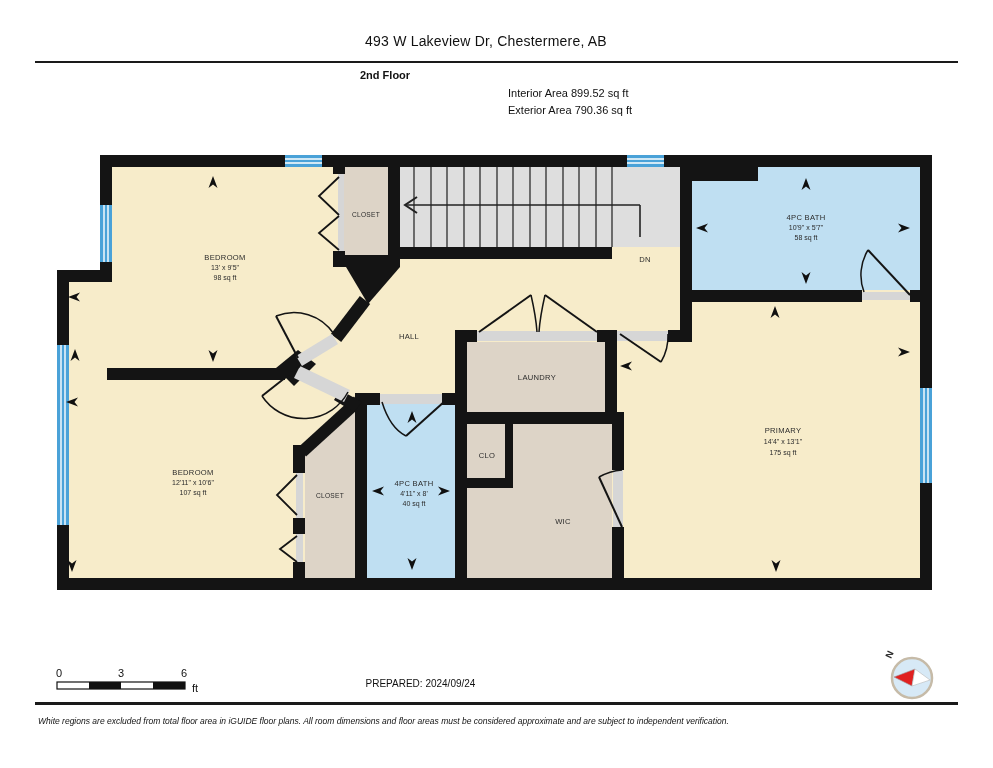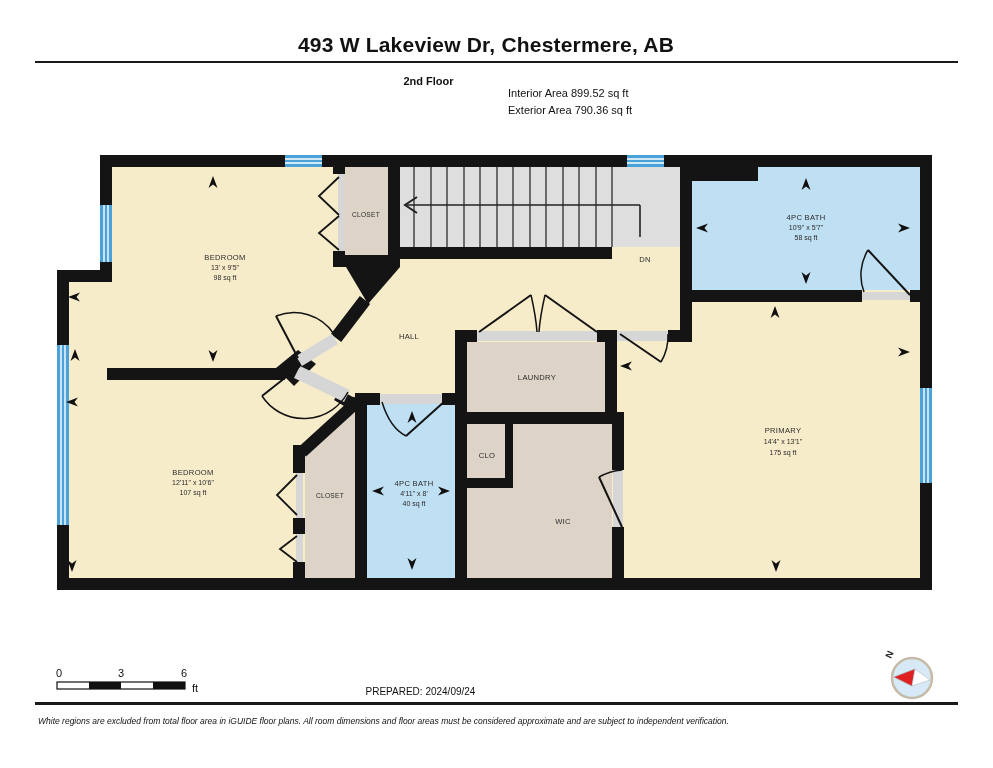--- a/index.html
+++ b/index.html
@@ -1,23 +1,23 @@
 <!DOCTYPE html>
 <html><head>
 <meta charset="utf-8">
 <style>
   html,body{margin:0;padding:0;background:#ffffff;}
   body{width:993px;height:768px;position:relative;font-family:"Liberation Sans",sans-serif;color:#111;}
   .abs{position:absolute;}
-  #title{top:33px;left:0;width:972px;text-align:center;font-size:21px;font-weight:bold;letter-spacing:.2px;}
+  #title{top:33px;left:0;width:972px;text-align:center;font-size:14px;font-weight:normal;letter-spacing:.2px;}
   #rule-top{top:61px;left:35px;width:923px;height:2px;background:#1a1a1a;}
-  #floor-label{top:75px;left:360px;width:137px;text-align:center;font-size:11px;font-weight:bold;}
+  #floor-label{top:69px;left:360px;width:137px;text-align:left;font-size:11px;font-weight:bold;}
   #ext-area{top:69px;left:508px;font-size:11px;margin-top:35px;}
   #int-area{top:87px;left:508px;font-size:11px;}
-  #prepared{top:678px;left:0;width:841px;text-align:center;font-size:10px;margin-top:8px;}
+  #prepared{top:678px;left:0;width:841px;text-align:center;font-size:10px;}
   #rule-bottom{top:702px;left:35px;width:923px;height:3px;background:#1a1a1a;}
   #disclaimer{top:716px;left:38px;width:930px;font-size:8.5px;font-style:italic;}
   svg{position:absolute;top:0;left:0;}
   svg text{font-family:"Liberation Sans",sans-serif;fill:#2b2b2b;}
   .room-name{font-size:7.6px;letter-spacing:.3px;}
   .room-dim{font-size:7px;}
   .mid{text-anchor:middle;}
   .fill-room{fill:#f7ecca;}
   .fill-bath{fill:#bfdff2;}
   .fill-closet{fill:#ddd4c7;}

